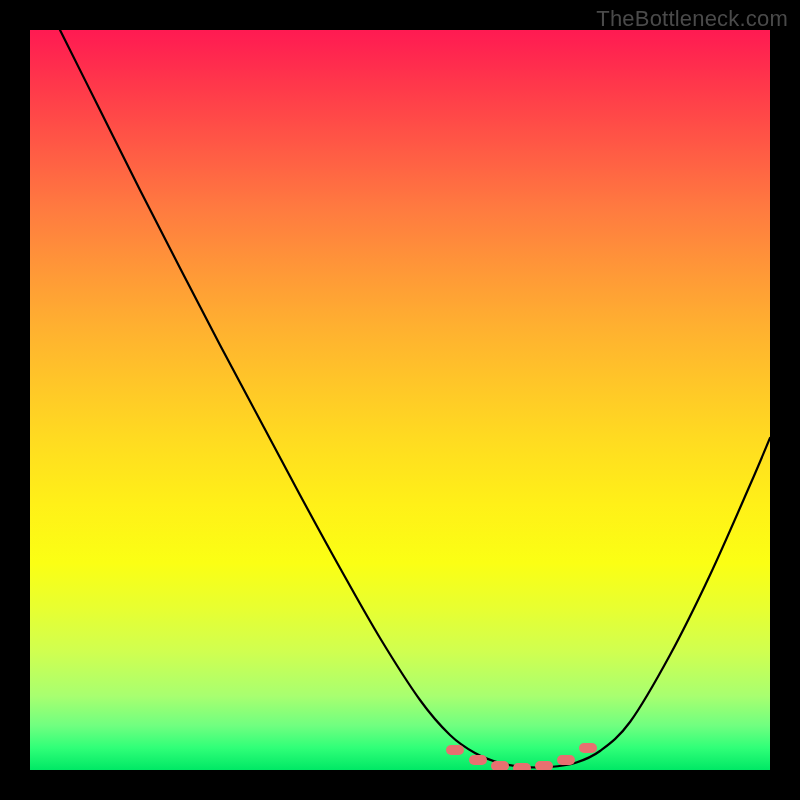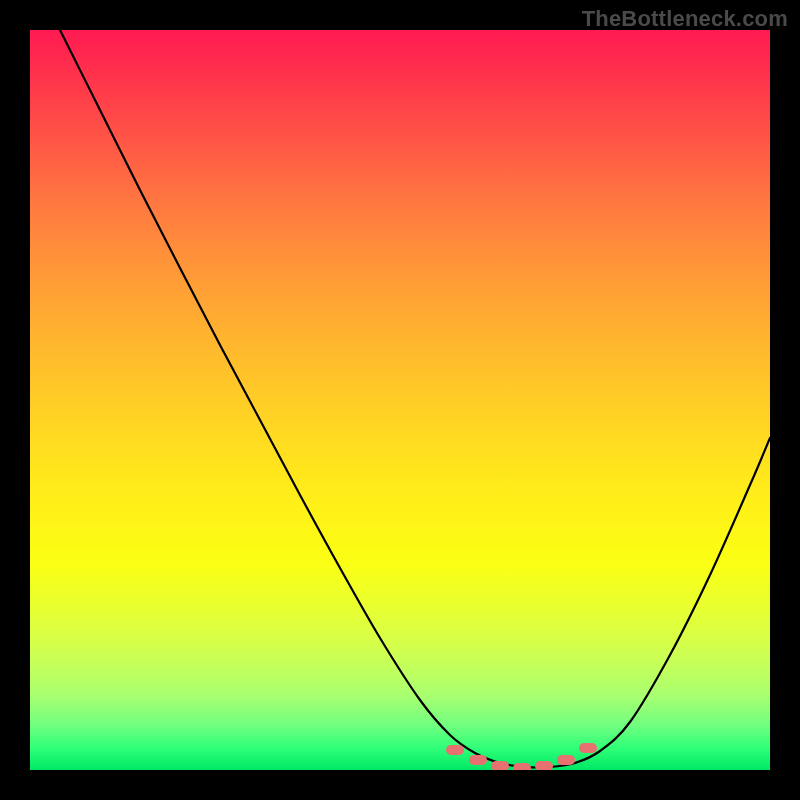--- a/index.html
+++ b/index.html
@@ -9,21 +9,21 @@
     height: 800px;
     background: #000;
     position: relative;
   }
   .watermark {
     position: absolute;
     top: 6px;
     right: 12px;
     font-family: Arial, Helvetica, sans-serif;
     font-size: 22px;
-    font-weight: 700;
+    font-weight: 400;
     color: #4a4a4a;
     letter-spacing: 0.2px;
     z-index: 10;
   }
   .plot-area {
     position: absolute;
     left: 30px;
     top: 30px;
     width: 740px;
     height: 740px;

